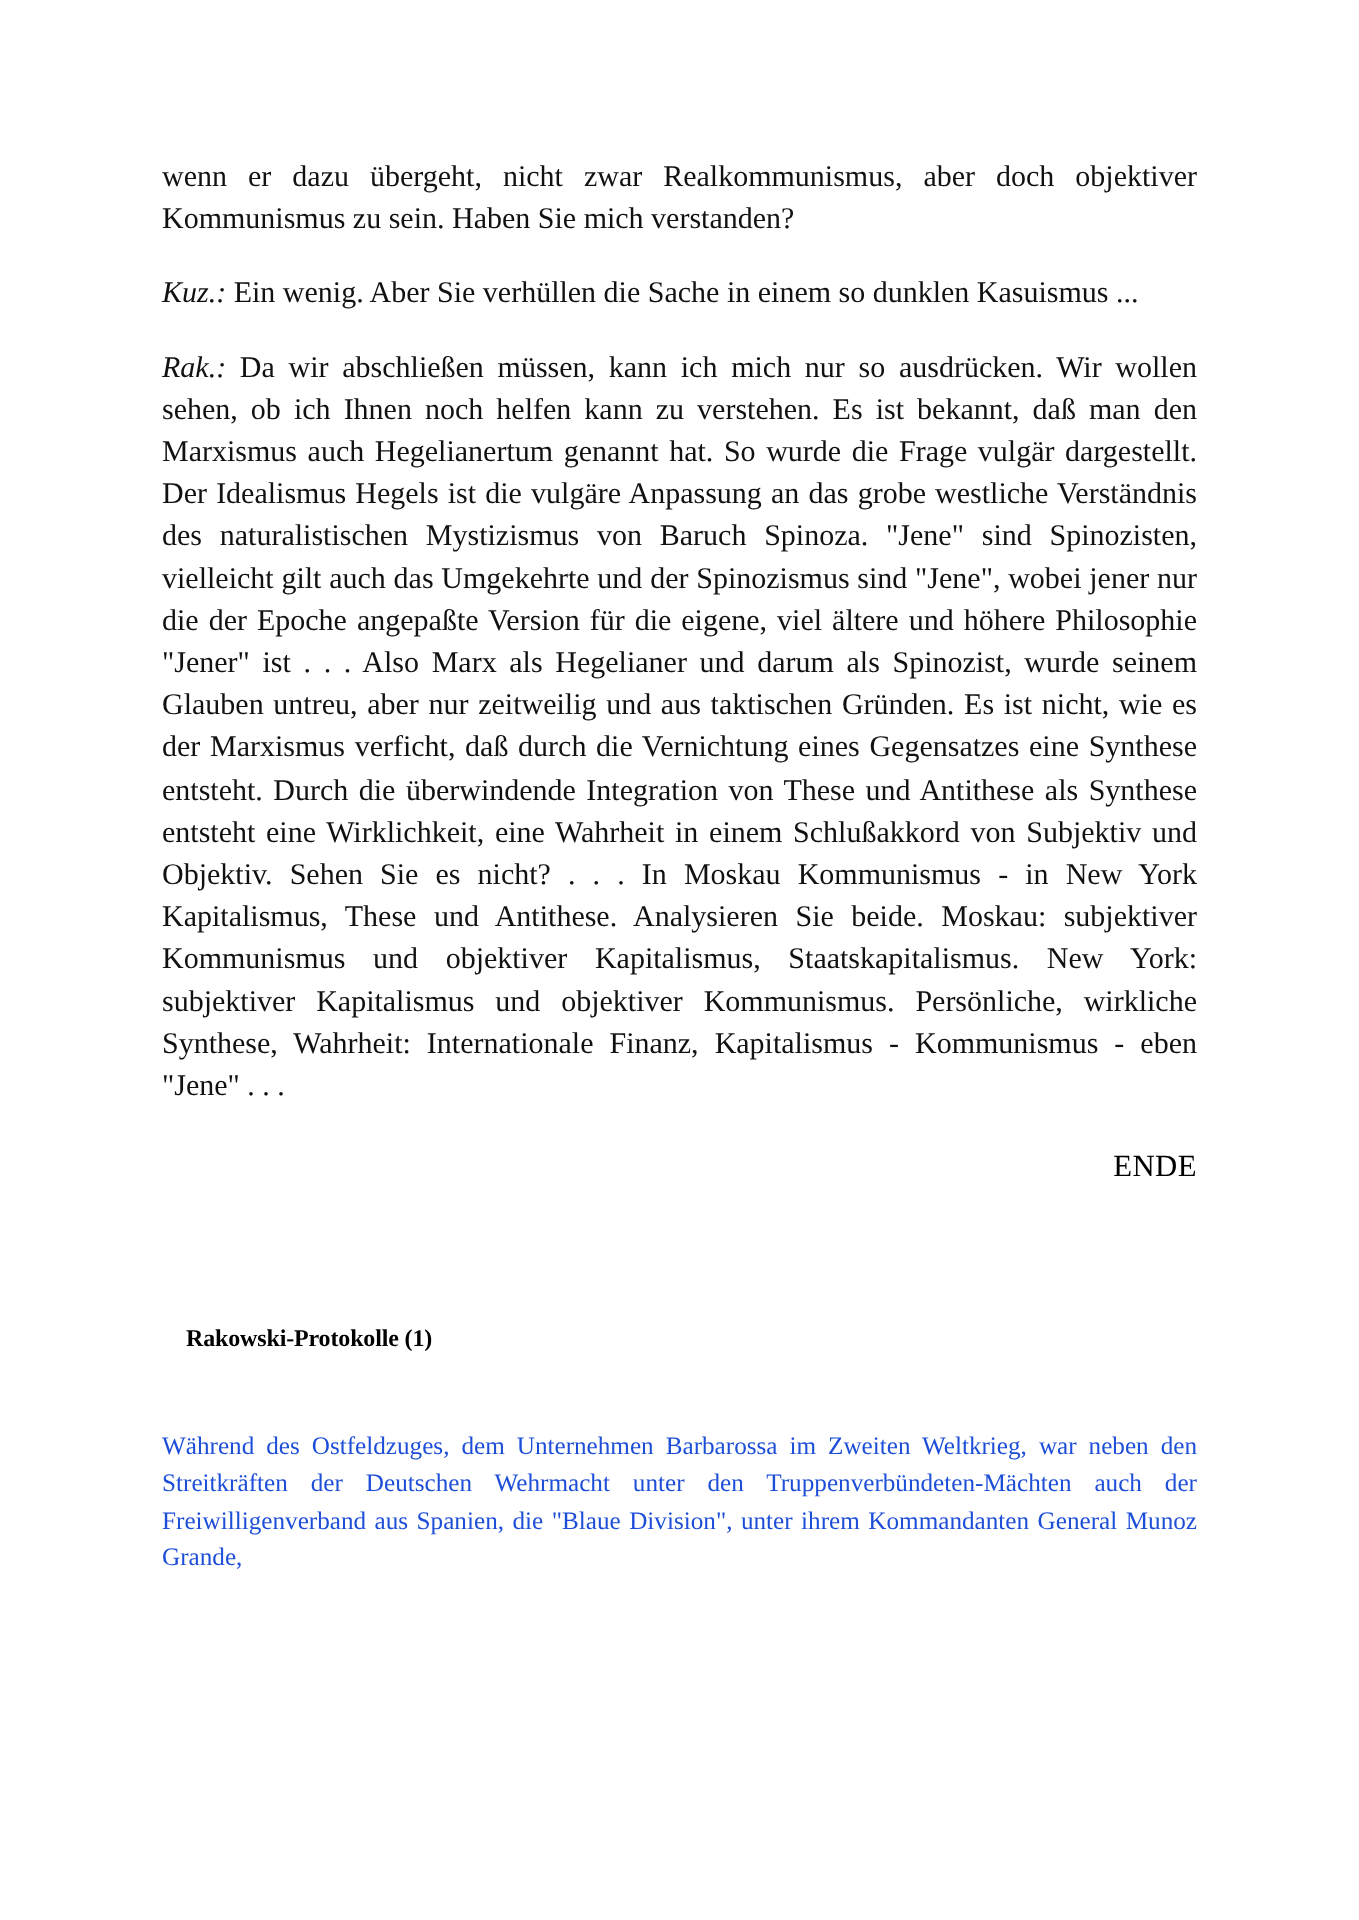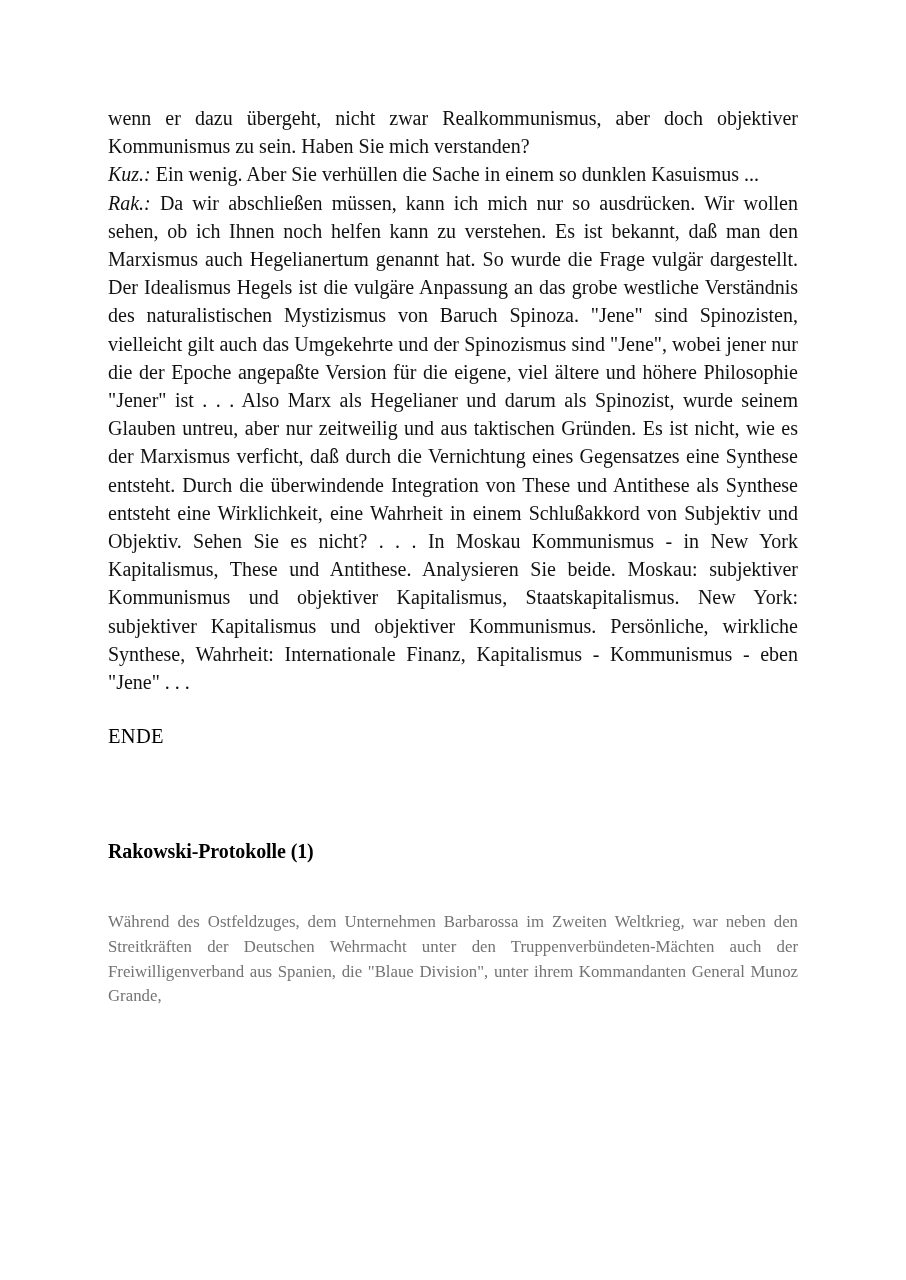--- a/index.html
+++ b/index.html
@@ -33,54 +33,55 @@
   p.para {
     margin: 0;
     text-align: justify;
     text-justify: inter-word;
     font-size: 20px;
     line-height: 28.2px;
     color: #111111;
     hyphens: none;
   }
   p.para + p.para {
+    margin-top: 21px;
   }
   .speaker {
     font-style: italic;
   }
   .ende-wrap {
     margin-top: 26px;
-    text-align: left;
+    text-align: right;
   }
   .ende {
     font-size: 20.5px;
     line-height: 28.2px;
     letter-spacing: 0.3px;
   }
   .section-heading {
-    margin: 0;
-    font-size: 20px;
+    margin: 16px;
+    font-size: 16px;
     font-weight: bold;
     line-height: 30px;
     letter-spacing: -0.1px;
     color: #000000;
   }
   .heading-block {
     margin-top: 86px;
   }
   .small-block {
     margin-top: 44px;
   }
   p.para-small {
     margin: 0;
     text-align: justify;
     text-justify: inter-word;
     font-size: 16.8px;
     line-height: 24.6px;
-    color: #737373;
+    color: #1d4ed8;
     hyphens: none;
   }
 </style>
 </head>
 <body>
 
 <div class="page">
   <div class="content">
 
     <p class="para">

